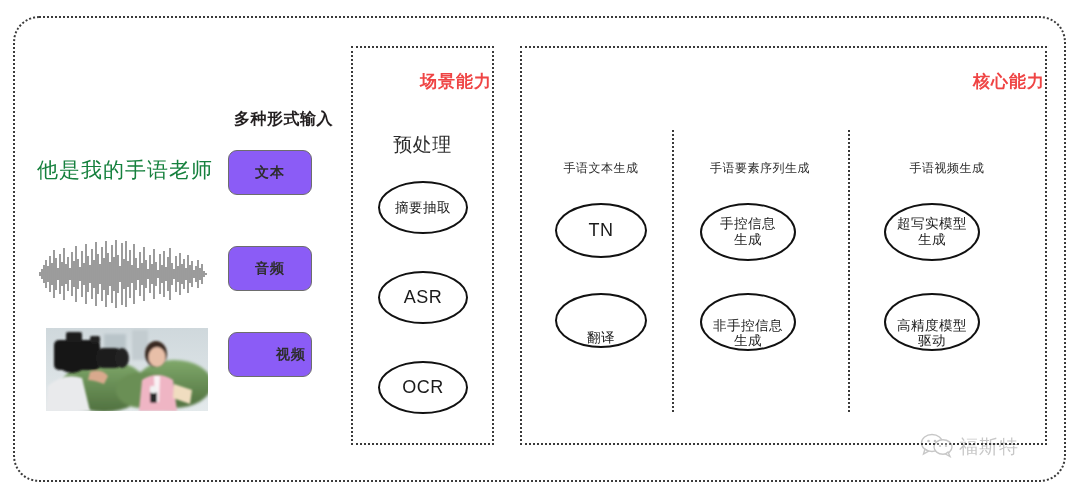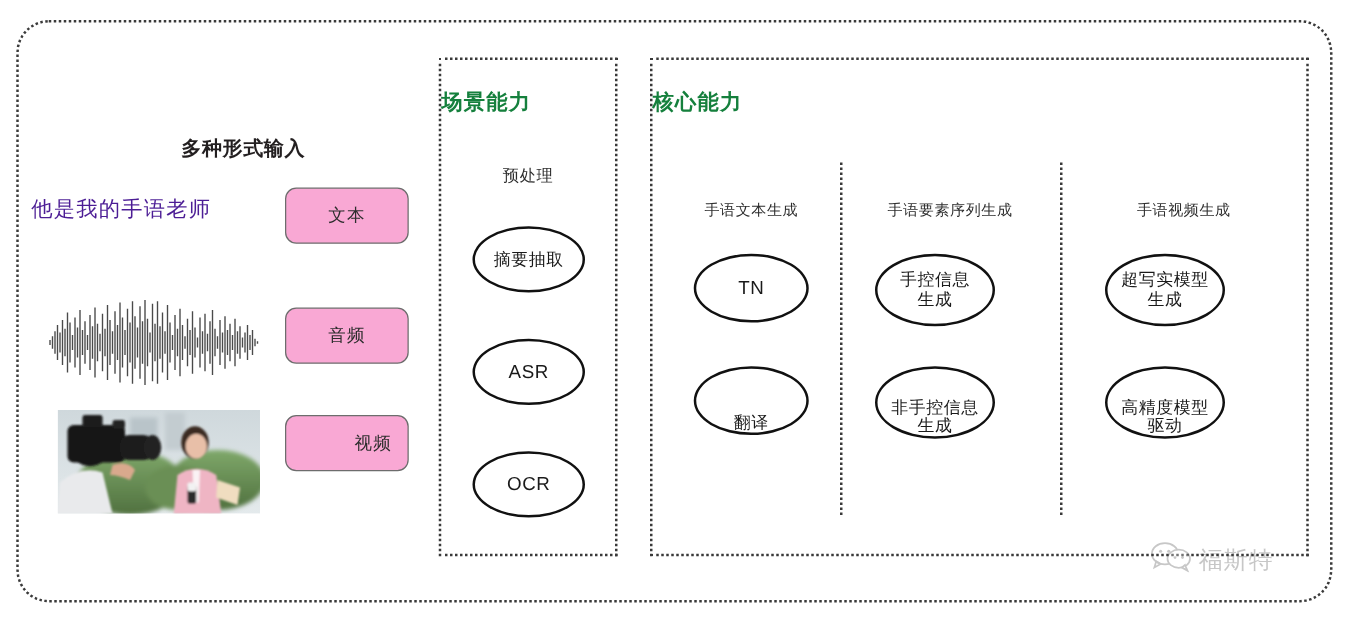--- a/index.html
+++ b/index.html
@@ -38,71 +38,72 @@
   
   .panel {
     position: absolute;
     border: 2px dotted #3a3a3a;
     box-sizing: border-box;
   }
   .panel-title {
     position: absolute;
     left: 0;
     width: 100%;
-    text-align: left;
+    text-align: right;
     font-weight: bold;
     font-size: 17px;
     letter-spacing: 1px;
-    color: #15803d;
+    color: #ef4444;
   }
 
   
   .input-area {
     position: absolute;
     left: 25px;
     top: 40px;
     width: 310px;
     height: 400px;
   }
   .input-heading {
     position: absolute;
-    left: 120px;
+    left: 138px;
     top: 69px;
     width: 170px;
-    text-align: left;
+    text-align: right;
     font-size: 16px;
     font-weight: bold;
     color: #231f20;
     letter-spacing: 0.5px;
   }
   .sample-text {
     position: absolute;
     left: 0px;
     top: 116px;
     width: 200px;
-    text-align: left;
-    font-size: 17px;
-    color: #4c1d95;
+    text-align: center;
+    font-size: 21px;
+    color: #15803d;
     letter-spacing: 1px;
   }
 
   .pill {
     position: absolute;
-    width: 99px;
+    width: 84px;
     height: 45px;
     border: 1.6px solid #6d6d6d;
     border-radius: 9px;
     box-sizing: border-box;
     display: flex;
     align-items: center;
     justify-content: center;
     font-size: 14px;
     color: #2d2d2d;
-    background: #f9a8d4;
+    background: #8b5cf6;
     letter-spacing: 1px;
+    font-weight: bold;
   }
   .pill-text  { left: 203px; top: 110px; }
   .pill-audio { left: 203px; top: 206px; }
   .pill-video { left: 203px; top: 292px; padding-left: 42px; }
 
   
   .waveform {
     position: absolute;
     left: 13px;
     top: 198px;
@@ -126,41 +127,41 @@
     width: 143px;
     height: 399px;
   }
   #scenario-panel .panel-title { top: 22px; }
 
   .group-label {
     position: absolute;
     left: 0;
     width: 100%;
     text-align: center;
-    font-size: 13px;
+    font-size: 19px;
     color: #2d2d2d;
     letter-spacing: 0.5px;
   }
   #scenario-group-label { top: 84px; }
 
   .node {
     position: absolute;
     border: 2.3px solid #111111;
     border-radius: 50%;
     box-sizing: border-box;
     display: flex;
     align-items: center;
     justify-content: center;
     text-align: center;
     line-height: 1.15;
     background: #ffffff;
     color: #1a1a1a;
   }
   .node-cn { font-size: 13.5px; letter-spacing: 0.5px; }
-  .node-en { font-size: 15px; letter-spacing: 0.5px; }
+  .node-en { font-size: 18px; letter-spacing: 0.5px; }
 
   .node-sc {
     width: 90px;
     height: 53px;
     left: 25px;
   }
   #node-abstract { top: 133px; text-align: right; }
   #node-asr      { top: 223px; }
   #node-ocr      { top: 313px; }
 

